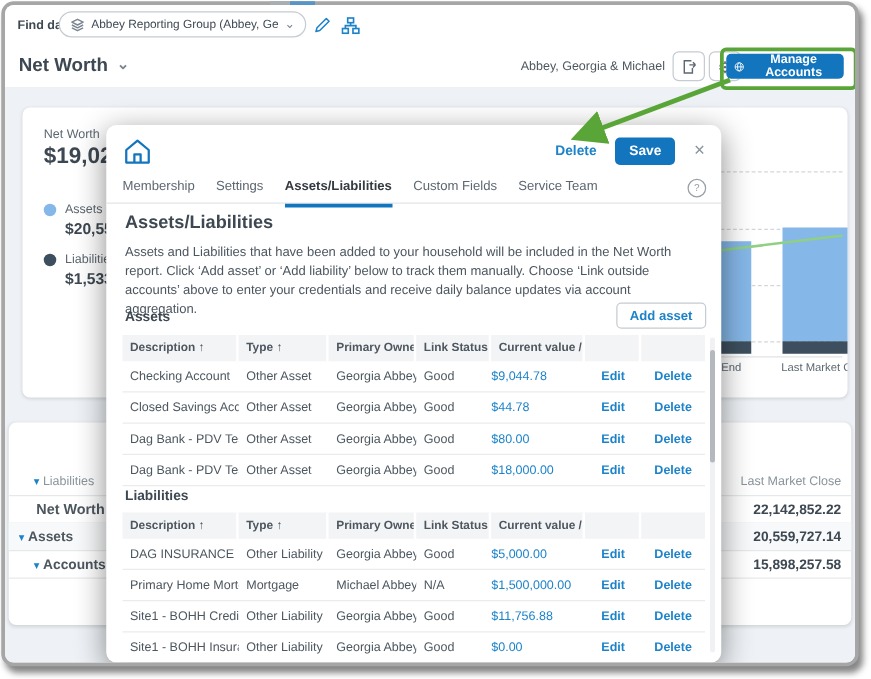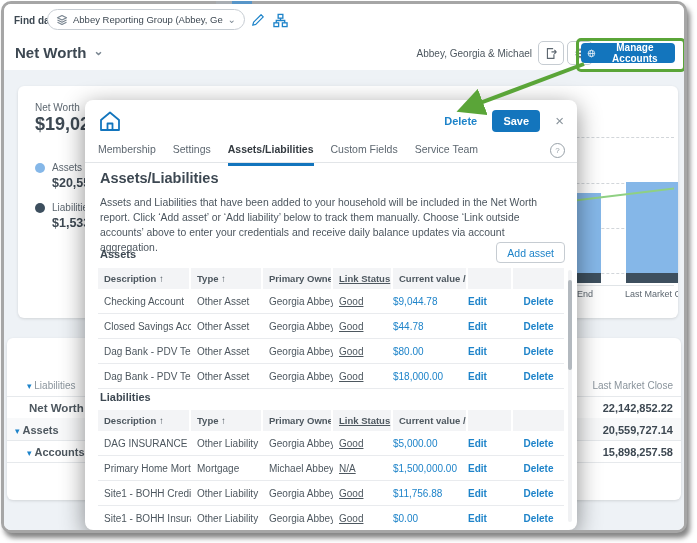--- a/index.html
+++ b/index.html
@@ -68,31 +68,31 @@
   .tabs{position:absolute;left:0;top:38px;width:492px;height:25px;border-bottom:1px solid #e2e5e8;
         display:flex;gap:17px;padding-left:13px;box-sizing:border-box;}
   .tab{font-size:10.5px;color:#5d6770;padding-top:5px;height:20px;cursor:pointer;white-space:nowrap;}
   .tab.active{font-weight:bold;color:#333a40;border-bottom:3px solid var(--accent-blue);}
   .help{position:absolute;right:12px;top:43px;width:13px;height:13px;border:1px solid #98a1a8;border-radius:50%;
         font-size:8px;color:#98a1a8;display:flex;align-items:center;justify-content:center;cursor:pointer;}
   .mheading{position:absolute;left:15px;top:70px;font-size:14.5px;font-weight:bold;}
   .mdesc{position:absolute;left:15px;top:95px;width:462px;font-size:10.4px;line-height:1.45;color:#4c565f;}
   .sect-label{position:absolute;left:15px;font-size:11px;font-weight:bold;}
   .addbtn{position:absolute;right:12px;height:21px;border:1px solid #c6ccd2;border-radius:4px;background:#fff;
-          color:var(--link-blue);font-size:10.5px;font-weight:normal;padding:0 10px;cursor:pointer;
+          color:var(--link-blue);font-size:10.5px;font-weight:bold;padding:0 10px;cursor:pointer;
           font-family:"Liberation Sans",sans-serif;}
   .tbl{position:absolute;left:13px;width:466px;}
   .thr{display:flex;height:21px;}
   .thc{background:#f3f4f6;border-right:2px solid #fff;font-size:9.5px;font-weight:bold;color:#4d575f;
        padding:5px 0 0 6px;box-sizing:border-box;white-space:nowrap;overflow:hidden;}
   .trow{display:flex;height:24px;border-bottom:1px solid #e9ebee;align-items:center;}
   .c{font-size:10px;color:#4d575f;padding-left:6px;box-sizing:border-box;white-space:nowrap;overflow:hidden;}
-  .c1{width:93px;} .c2{width:72px;} .c3{width:70px;} .c4{width:60px;text-decoration:underline;}
+  .c1{width:93px;} .c2{width:72px;} .c3{width:70px;} .c4{width:60px;}
   .c5{width:75px;text-align:left;padding-right:4px;padding-left:0;}
-  .c6{width:45px;text-align:left;padding-left:0;} .c7{width:51px;text-align:center;padding-left:0;}
+  .c6{width:45px;text-align:center;padding-left:0;} .c7{width:51px;text-align:center;padding-left:0;}
   .val{color:var(--link-blue);cursor:pointer;}
   .lnk{color:var(--link-blue);font-weight:bold;cursor:pointer;}
   .scrollbar{position:absolute;right:5px;top:170px;width:4px;height:252px;background:#f0f1f3;border-radius:2px;}
   .thumb{position:absolute;left:0;top:10px;width:4px;height:90px;background:#b3b9bf;border-radius:2px;}
   .arrow-overlay{position:absolute;left:0;top:0;width:697px;height:543px;z-index:40;pointer-events:none;}
   svg.ic{display:block;}
 </style>
 </head>
 <body>
 

